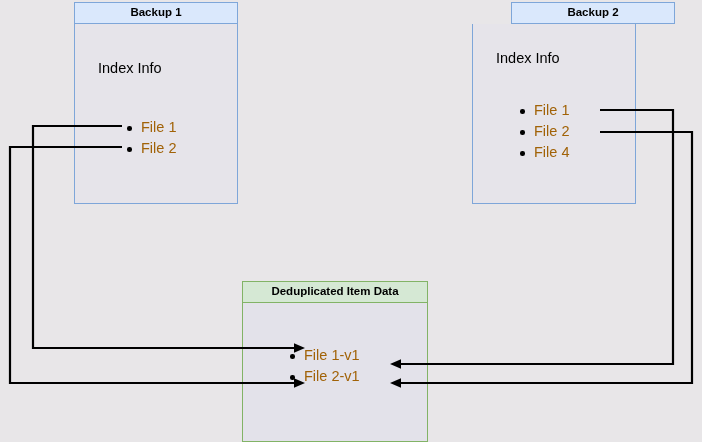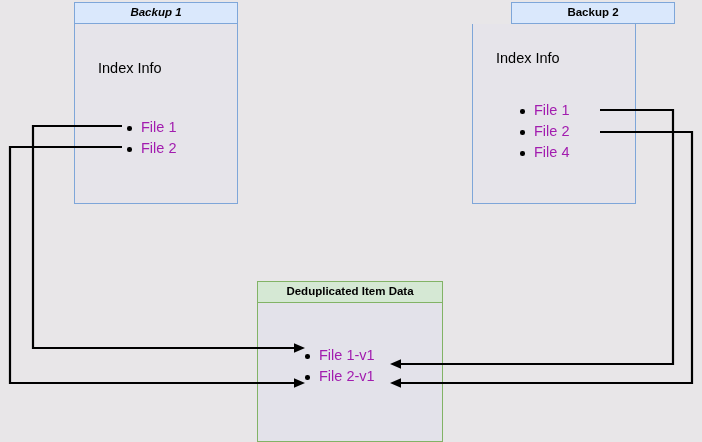--- a/index.html
+++ b/index.html
@@ -73,21 +73,21 @@
   }
   .file-list {
     position: absolute;
     list-style: none;
     margin: 0;
     padding: 0;
   }
   .file-item {
     position: relative;
     font-size: 14.5px;
-    color: #a21caf;
+    color: #a16207;
     white-space: nowrap;
     height: 21px;
     line-height: 21px;
     padding-left: 16px;
   }
   .file-item::before {
     content: "";
     position: absolute;
     left: 2px;
     top: 9px;
@@ -112,21 +112,21 @@
   svg.links polygon {
     fill: #000000;
   }
 </style>
 </head>
 <body>
 
 <div id="canvas">
 
   <div class="box box-blue" style="left:74px; top:2px; width:164px; height:202px;">
-    <div class="box-header" style="height:22px;font-style:italic;">
+    <div class="box-header" style="height:22px;">
       <span>Backup 1</span>
     </div>
     <div class="box-body" style="top:22px; height:180px;"></div>
     <div class="index-label" style="left:24px; top:58px;">Index Info</div>
     <ul class="file-list" style="left:51px; top:115px;">
       <li class="file-item">File 1</li>
       <li class="file-item">File 2</li>
     </ul>
   </div>
 
@@ -136,21 +136,21 @@
     </div>
     <div class="box-body" style="top:22px; height:180px;"></div>
     <div class="index-label" style="left:24px; top:48px;">Index Info</div>
     <ul class="file-list" style="left:46px; top:98px;">
       <li class="file-item">File 1</li>
       <li class="file-item">File 2</li>
       <li class="file-item">File 4</li>
     </ul>
   </div>
 
-  <div class="box box-green" style="left:257px; top:281px; width:186px; height:161px;">
+  <div class="box box-green" style="left:242px; top:281px; width:186px; height:161px;">
     <div class="box-header" style="height:22px;">
       <span>Deduplicated Item Data</span>
     </div>
     <div class="box-body" style="top:22px; height:139px;"></div>
     <ul class="file-list" style="left:46px; top:56px;margin-top:8px;">
       <li class="file-item">File 1-v1</li>
       <li class="file-item">File 2-v1</li>
     </ul>
   </div>
 

